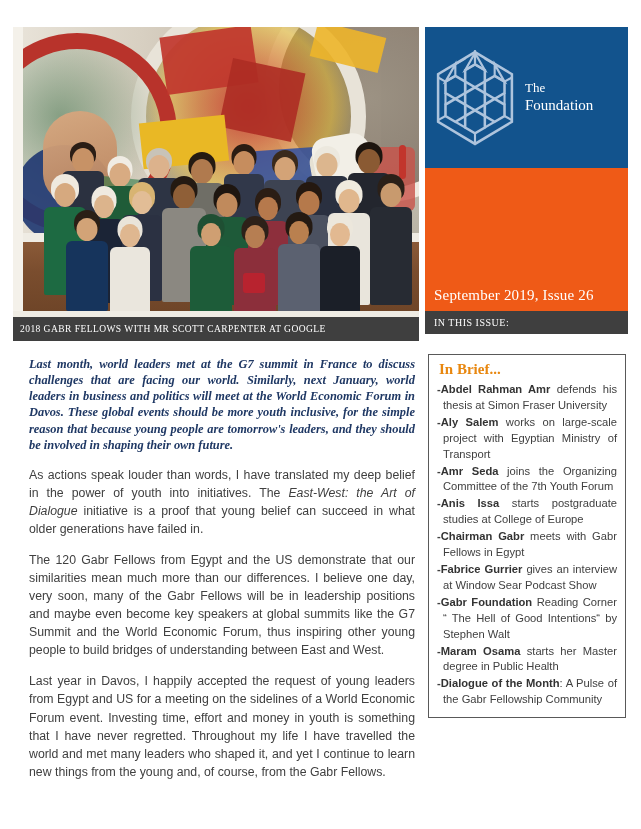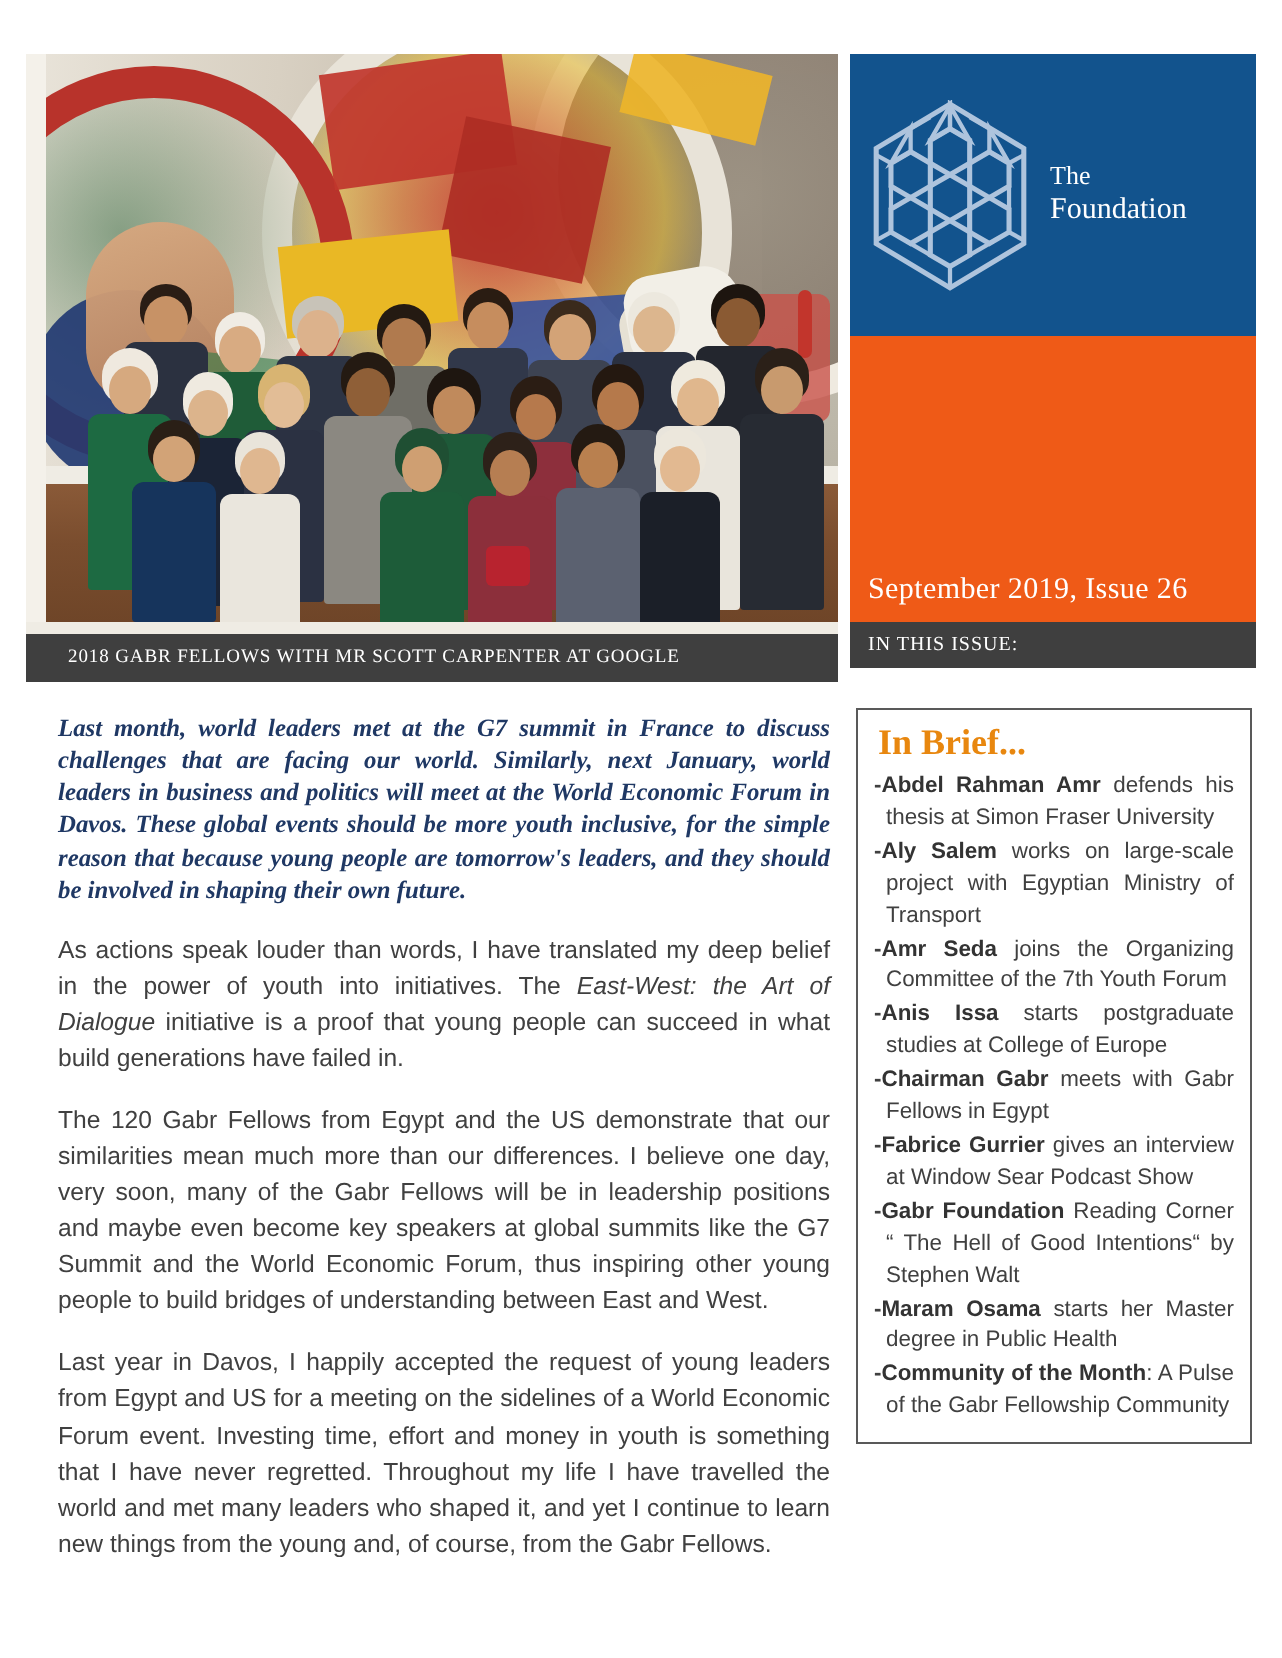--- a/index.html
+++ b/index.html
@@ -152,21 +152,21 @@
     height: 24px;
     background: #3f3f3f;
     display: flex;
     align-items: center;
   }
   .caption-text {
     color: #ffffff;
     font-family: "Liberation Serif", serif;
     font-size: 9.5px;
     letter-spacing: .45px;
-    padding-left: 21px;
+    padding-left: 7px;
     white-space: nowrap;
   }
 
   
   .right-col {
     position: absolute;
     left: 425px;
     top: 27px;
     width: 203px;
   }
@@ -275,21 +275,21 @@
     width: 198px;
     box-sizing: border-box;
     border: 1px solid #595959;
     background: #ffffff;
     padding: 6px 8px 8px 8px;
   }
   .brief-title {
     color: #e8870f;
     font-family: "Liberation Serif", serif;
     font-weight: bold;
-    font-size: 18px;
+    font-size: 15px;
     margin: 0 0 4px 2px;
   }
   .brief-list {
     list-style: none;
     margin: 0;
     padding: 0;
   }
   .brief-item {
     color: #404040;
     font-family: "Liberation Sans", sans-serif;
@@ -514,33 +514,33 @@
       </div>
 
       <div class="issue-bar">
         <span class="issue-text">IN THIS ISSUE:</span>
       </div>
     </div>
   </div>
 
   <div class="body-left">
     <p class="lead-para">Last month, world leaders met at the G7 summit in France to discuss challenges that are facing our world. Similarly, next January, world leaders in business and politics will meet at the World Economic Forum in Davos. These global events should be more youth inclusive, for the simple reason that because young people are tomorrow's leaders, and they should be involved in shaping their own future.</p>
-    <p class="para"><span>As actions speak louder than words, I have translated my deep belief in the power of youth into initiatives. The </span><em>East-West: the Art of Dialogue</em><span> initiative is a proof that young people can succeed in what build generations have failed in.</span></p>
+    <p class="para"><span>As actions speak louder than words, I have translated my deep belief in the power of youth into initiatives. The </span><em>East-West: the Art of Dialogue</em><span> initiative is a proof that young belief can succeed in what older generations have failed in.</span></p>
     <p class="para">The 120 Gabr Fellows from Egypt and the US demonstrate that our similarities mean much more than our differences. I believe one day, very soon, many of the Gabr Fellows will be in leadership positions and maybe even become key speakers at global summits like the G7 Summit and the World Economic Forum, thus inspiring other young people to build bridges of understanding between East and West.</p>
     <p class="para">Last year in Davos, I happily accepted the request of young leaders from Egypt and US for a meeting on the sidelines of a World Economic Forum event. Investing time, effort and money in youth is something that I have never regretted. Throughout my life I have travelled the world and met many leaders who shaped it, and yet I continue to learn new things from the young and, of course, from the Gabr Fellows.</p>
   </div>
 
   <div class="brief-box">
     <div class="brief-title">In Brief...</div>
     <ul class="brief-list">
         <li class="brief-item"><span class="dash">-</span><b>Abdel Rahman Amr</b><span> defends his thesis at Simon Fraser University</span></li>
         <li class="brief-item"><span class="dash">-</span><b>Aly Salem</b><span> works on large-scale project with Egyptian Ministry of Transport</span></li>
         <li class="brief-item"><span class="dash">-</span><b>Amr Seda</b><span> joins the Organizing Committee of the 7th Youth Forum</span></li>
         <li class="brief-item"><span class="dash">-</span><b>Anis Issa</b><span> starts postgraduate studies at College of Europe</span></li>
         <li class="brief-item"><span class="dash">-</span><b>Chairman Gabr</b><span> meets with Gabr Fellows in Egypt</span></li>
         <li class="brief-item"><span class="dash">-</span><b>Fabrice Gurrier</b><span> gives an interview at Window Sear Podcast Show</span></li>
         <li class="brief-item"><span class="dash">-</span><b>Gabr Foundation</b><span> Reading Corner “ The Hell of Good Intentions“ by Stephen Walt</span></li>
         <li class="brief-item"><span class="dash">-</span><b>Maram Osama</b><span> starts her Master degree in Public Health</span></li>
-        <li class="brief-item"><span class="dash">-</span><b>Community of the Month</b><span>: A Pulse of the Gabr Fellowship Community</span></li>
+        <li class="brief-item"><span class="dash">-</span><b>Dialogue of the Month</b><span>: A Pulse of the Gabr Fellowship Community</span></li>
       </ul>
   </div>
 
 </div>
 
 </body></html>

